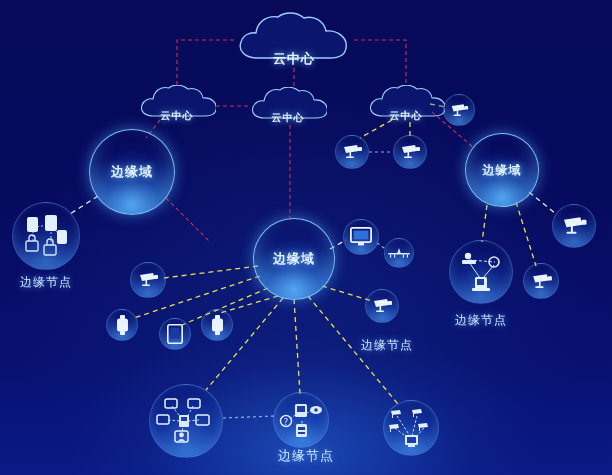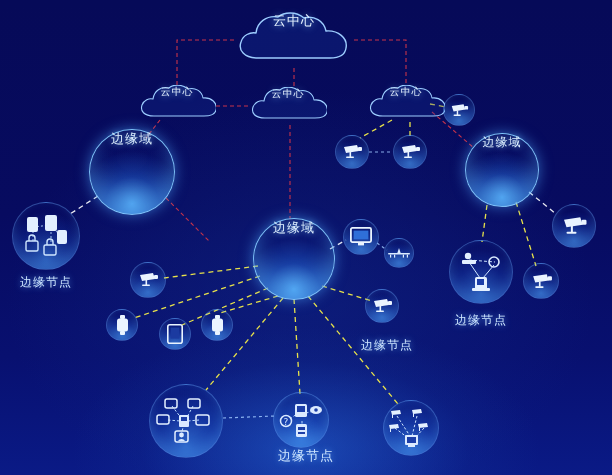--- a/index.html
+++ b/index.html
@@ -11,39 +11,39 @@
            radial-gradient(ellipse 420px 300px at 300px 300px, rgba(18,45,140,.45) 0%, rgba(8,14,90,0) 70%),
            linear-gradient(180deg,#060a58 0%,#070b60 45%,#081070 75%,#0a1a86 100%);}
   #links{position:absolute;left:0;top:0;width:612px;height:475px;}
   .node{position:absolute;transform:translate(-50%,-50%);}
 
   
   .domain{border-radius:50%;
     background:radial-gradient(circle at 50% 88%, rgba(90,180,255,.85) 0%, rgba(40,110,225,.42) 32%, rgba(14,36,140,.12) 62%, rgba(10,20,100,0) 78%);
     border:1.6px solid rgba(130,200,255,.95);
     box-shadow:0 0 14px rgba(80,170,255,.55), inset 0 -16px 22px rgba(90,185,255,.45);
-    display:flex;align-items:flex-start;justify-content:center;}
+    display:flex;align-items:center;justify-content:center;font-weight:bold;}
   .domain span{color:#dff0ff;text-shadow:0 0 6px rgba(120,200,255,.9);
     letter-spacing:1px;white-space:nowrap;}
 
   
   .bubble{border-radius:50%;
     background:radial-gradient(circle at 50% 85%, rgba(70,150,245,.55) 0%, rgba(30,80,200,.26) 45%, rgba(10,25,110,.05) 72%, rgba(0,0,0,0) 82%);
     border:1px solid rgba(110,175,255,.38);
     box-shadow:inset 0 -7px 12px rgba(90,175,255,.3);
     display:flex;align-items:center;justify-content:center;}
   .bubble svg,.domain svg{display:block;}
 
   
   .cap{position:absolute;transform:translate(-50%,0);color:#cfe6ff;white-space:nowrap;
     text-shadow:0 0 6px rgba(90,170,255,.85);letter-spacing:1px;}
 
   
   .cloud{position:absolute;transform:translate(-50%,-50%);
-    display:flex;align-items:flex-start;justify-content:center;}
+    display:flex;align-items:flex-end;justify-content:center;font-weight:bold;}
   .cloud span{position:relative;color:#e6f2ff;z-index:2;white-space:nowrap;
     text-shadow:0 0 7px rgba(120,200,255,.95);letter-spacing:1px;}
   .cloud svg{position:absolute;left:0;top:0;}
 </style>
 </head>
 <body>
 
 <div id="stage">
 
   <svg id="links" viewBox="0 0 612 475">

